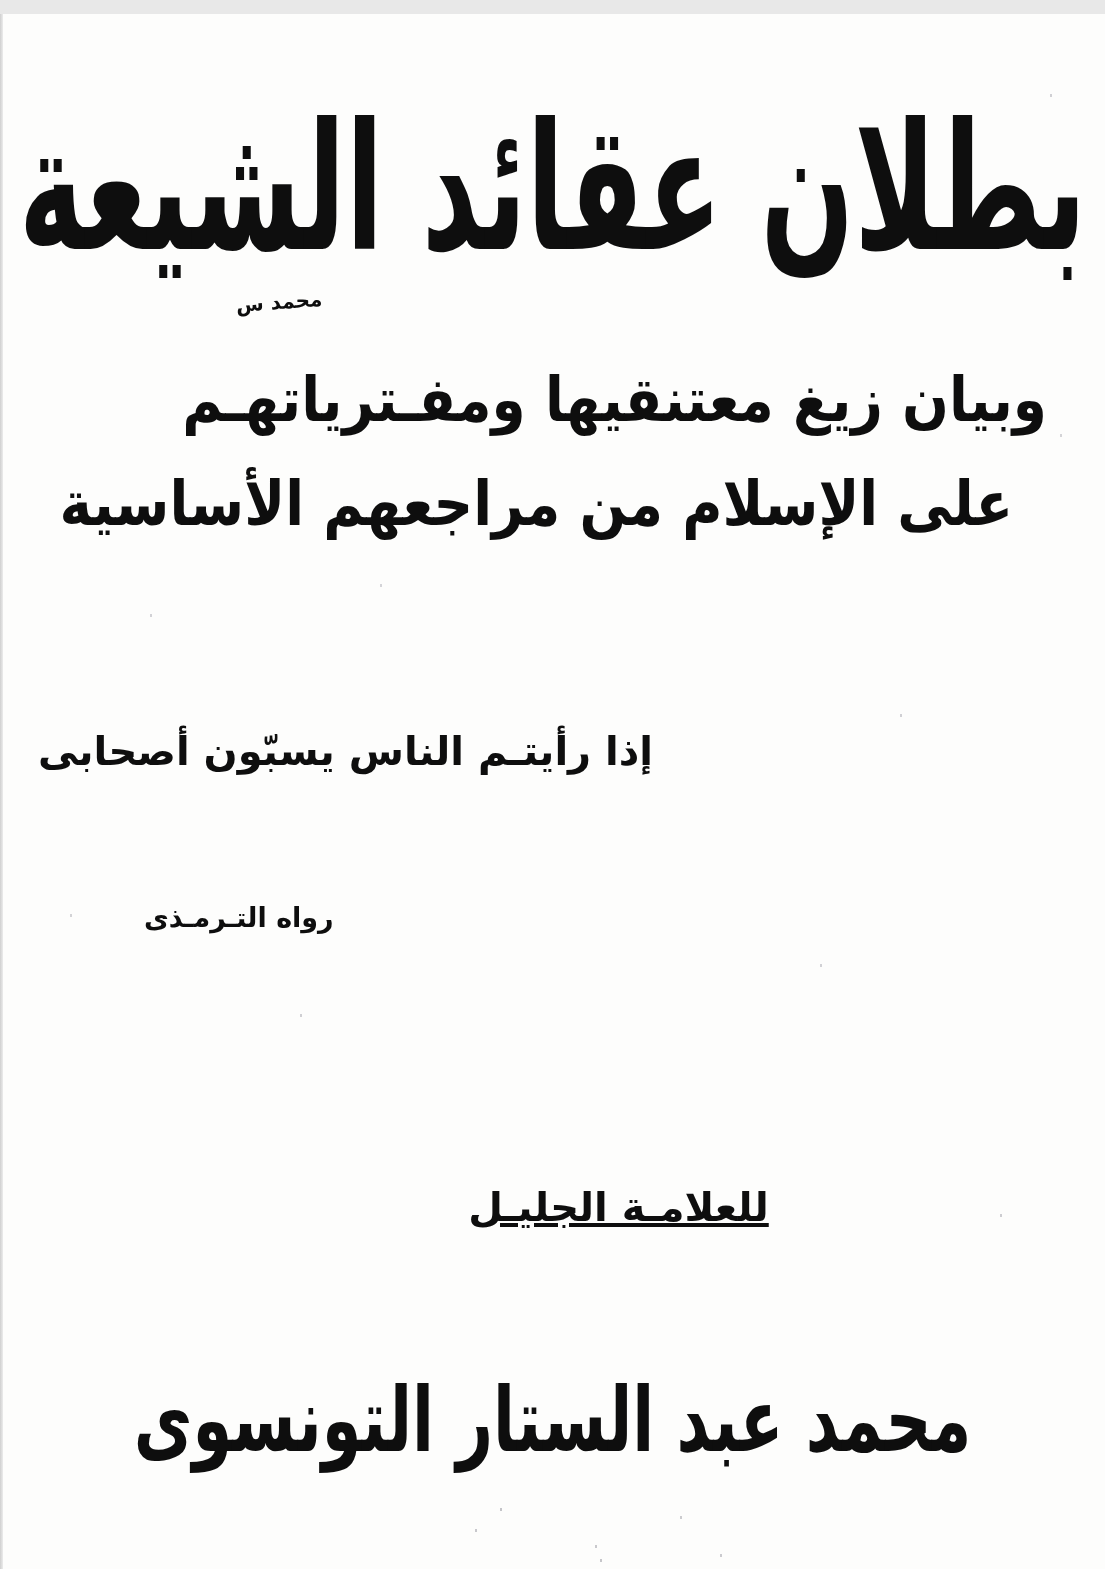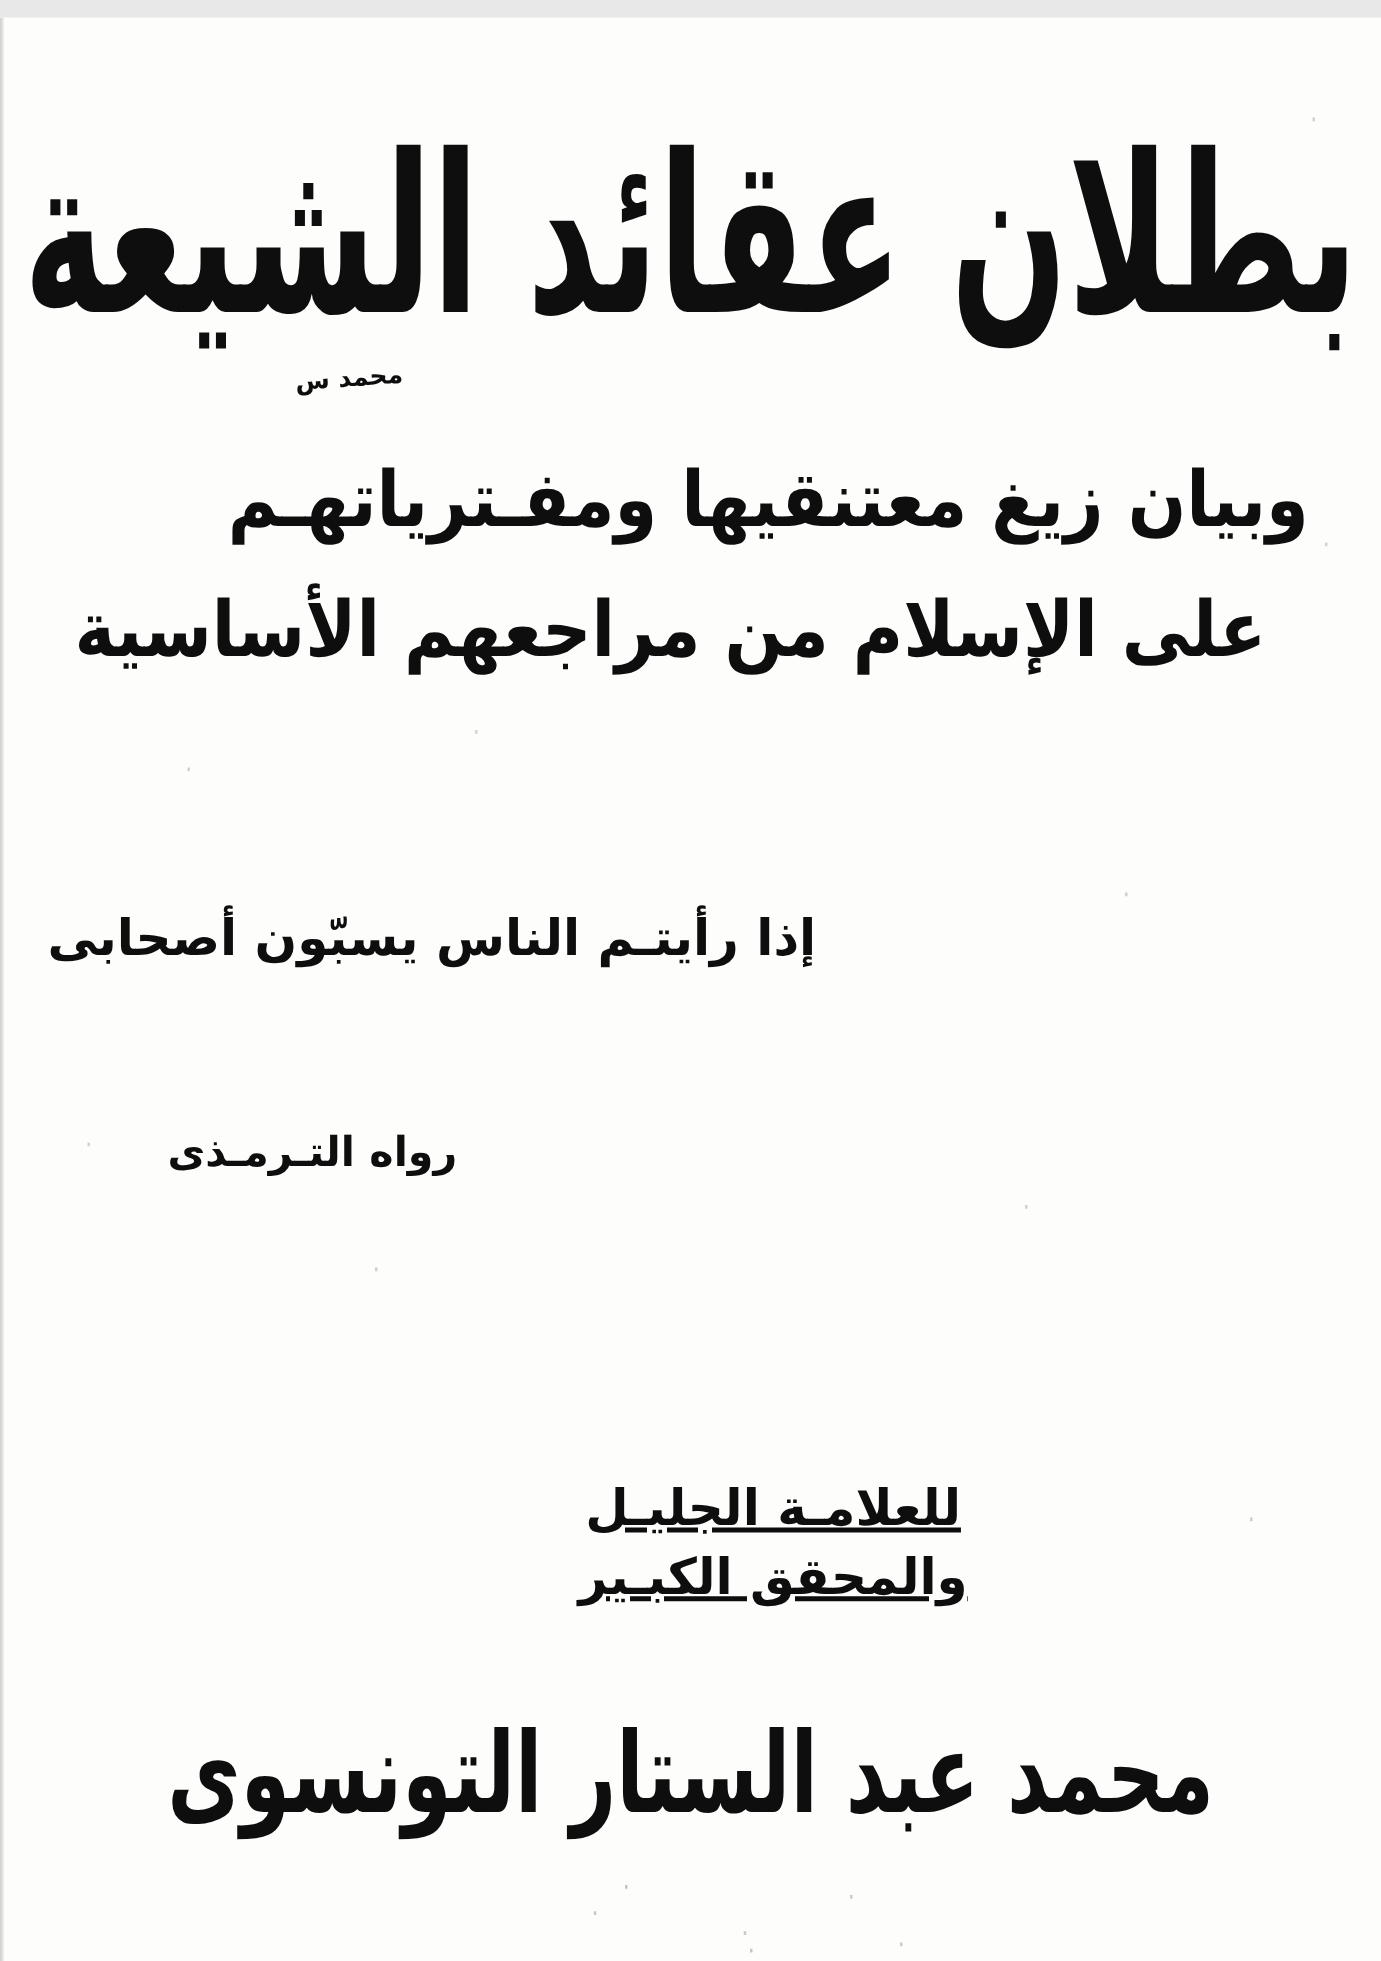--- a/index.html
+++ b/index.html
@@ -68,22 +68,22 @@
   .hadith {
     top: 702px;
     left: 118px;
     width: 535px;
     font-size: 40px;
     line-height: 1.75;
     text-align: center;
   }
   .hadith-attribution {
     top: 888px;
-    left: 134px;
-    font-size: 33px;
+    left: 144px;
+    font-size: 27px;
   }
   .credits {
     top: 1166px;
     left: 426px;
     width: 385px;
     font-size: 40px;
     line-height: 1.38;
     text-align: center;
     text-decoration: underline;
   }
@@ -114,18 +114,17 @@
   <div class="arabic subtitle subtitle-2">على الإسلام من مراجعهم الأساسية</div>
 
   <div class="arabic hadith">
     <div>إذا رأيتـم الناس يسبّون أصحابى</div>
   </div>
 
   <div class="arabic hadith-attribution">رواه التـرمـذى</div>
 
   <div class="arabic credits">
     <div>للعلامـة الجليـل</div>
-    <div>والمحقق الكبـير</div>
   </div>
 
   <div class="arabic author-name">محمد عبد الستار التونسوى</div>
 
 </div>
 
 </body></html>

